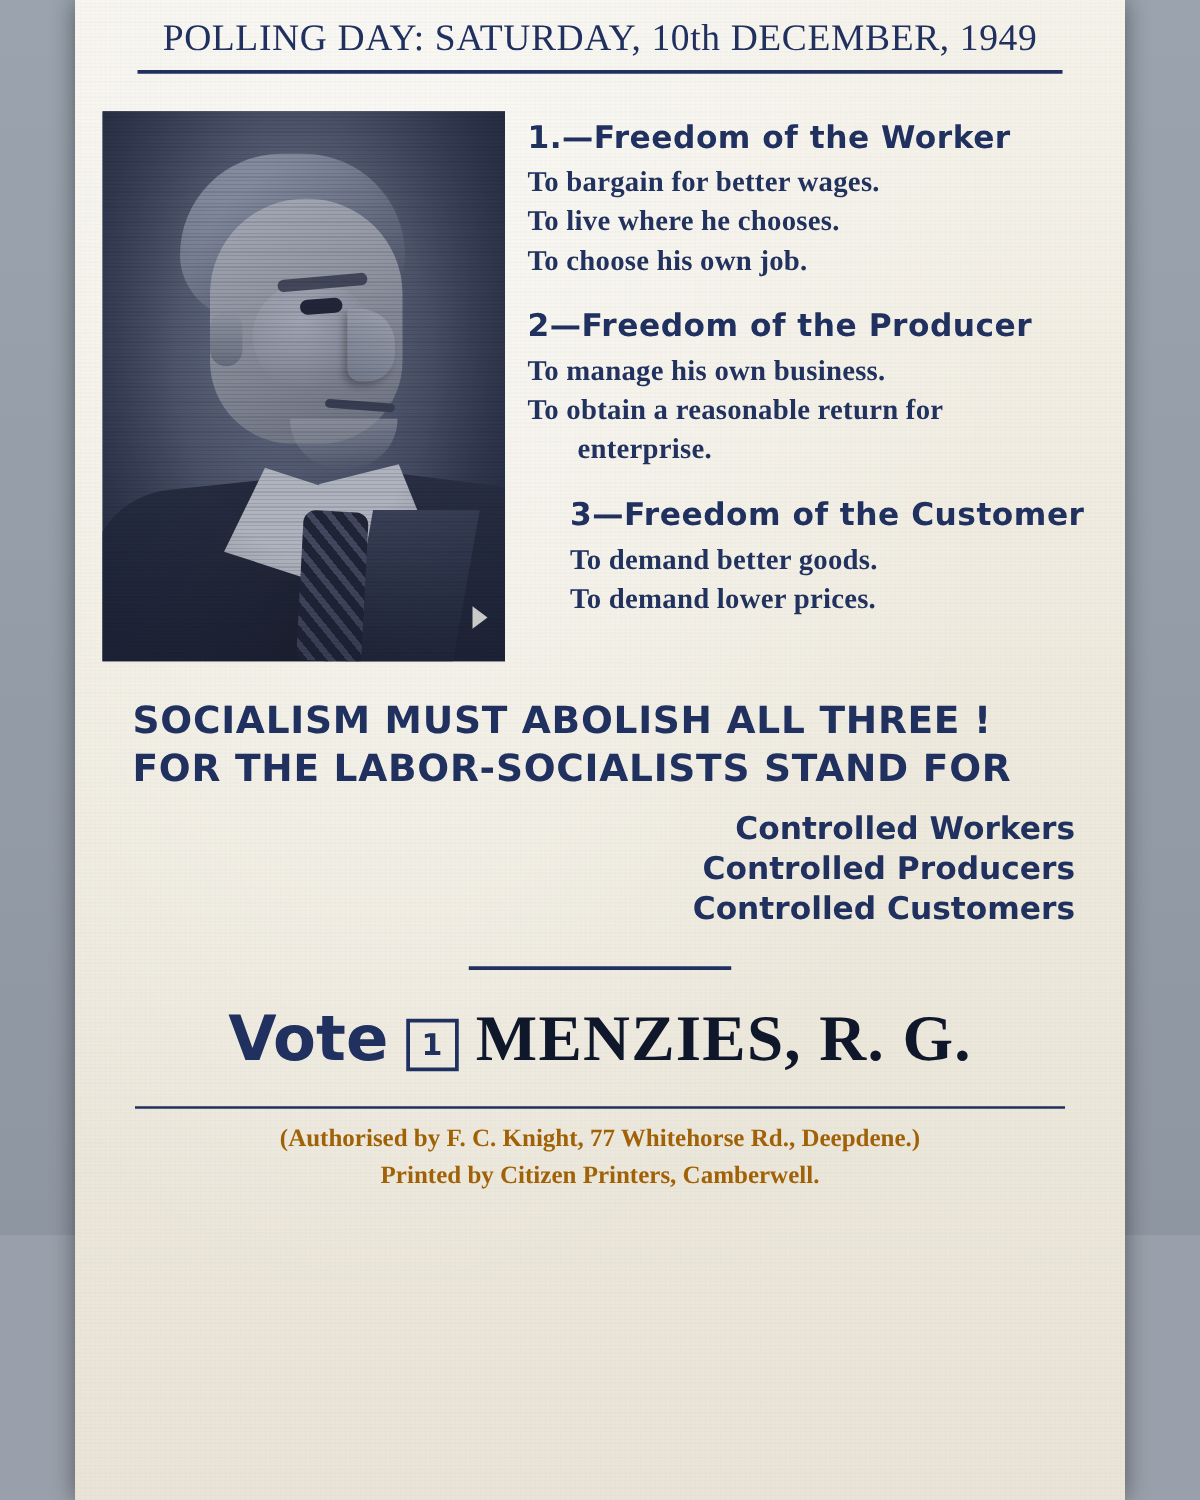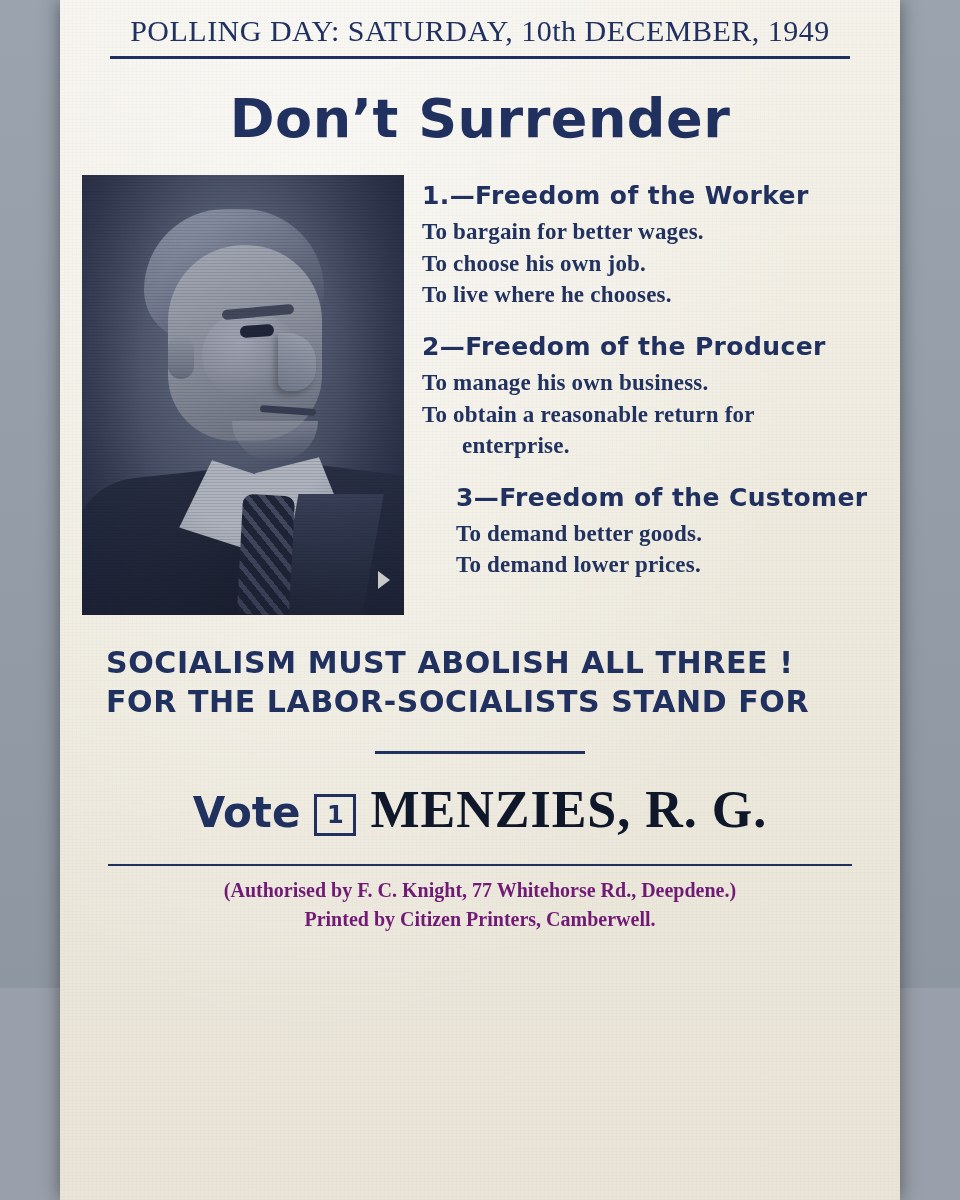--- a/index.html
+++ b/index.html
@@ -280,21 +280,21 @@
   #vote-line {
     margin-top: 26px;
     display: flex;
     align-items: baseline;
     justify-content: center;
     gap: 14px;
   }
   #vote-word {
     font-family: "DejaVu Sans", sans-serif;
     font-weight: bold;
-    font-size: 42px;
+    font-size: 50px;
     color: #20305f;
   }
   #vote-box {
     display:inline-flex;
     align-items:center;
     justify-content:center;
     width: 36px; height: 36px;
     border: 3px solid #20305f;
     font-family: "DejaVu Sans", sans-serif;
     font-weight: bold;
@@ -321,39 +321,38 @@
     margin: 24px 26px 0 26px;
     height: 2px;
     background: #20305f;
   }
   #authorisation {
     margin-top: 10px;
     text-align:center;
     font-family: "Liberation Serif", serif;
     font-weight: bold;
     font-size: 20px;
-    color: #701a75;
+    color: #a16207;
     line-height: 1.45;
   }
 </style>
 </head>
 <body>
 
 <div id="poster-frame">
 
   <div id="sheet">
     <div id="paper-tint"></div>
     <div id="grain"></div>
 
     <div id="content">
 
       <div id="polling-day">POLLING DAY: SATURDAY, 10th DECEMBER, 1949</div>
 
       <div id="headline">
-        <span class="line1">Don’t Surrender</span>
       </div>
 
       <div id="middle">
 
         <div id="portrait">
           <div class="bg"></div>
           <div class="shoulder-l"></div>
           <div class="shoulder-r"></div>
           <div class="hair"></div>
           <div class="face"></div>
@@ -372,22 +371,22 @@
           <div class="ink-overlay"></div>
           <div class="vignette"></div>
           <div class="mark"></div>
         </div>
 
         <div id="freedoms">
 
           <div class="freedom-block">
             <div class="freedom-title">1.—Freedom of the Worker</div>
             <div class="freedom-point">To bargain for better wages.</div>
+            <div class="freedom-point">To live where he chooses.</div>
             <div class="freedom-point">To choose his own job.</div>
-            <div class="freedom-point">To live where he chooses.</div>
           </div>
 
           <div class="freedom-block">
             <div class="freedom-title">2—Freedom of the Producer</div>
             <div class="freedom-point">To manage his own business.</div>
             <div class="freedom-point">To obtain a reasonable return for</div>
             <div class="freedom-point">
                 <span class="indent">enterprise.</span>
               </div>
           </div>
@@ -399,20 +398,25 @@
           </div>
 
         </div>
       </div>
 
       <div id="socialism">
         <div>SOCIALISM MUST ABOLISH ALL THREE !</div>
         <div>FOR THE LABOR-SOCIALISTS STAND FOR</div>
       </div>
 
+      <div id="controlled">
+        <div>Controlled Workers</div>
+        <div>Controlled Producers</div>
+        <div>Controlled Customers</div>
+      </div>
 
       <div id="rule-short"></div>
 
       <div id="vote-line">
         <span id="vote-word">Vote</span>
         <span id="vote-box">1</span>
         <span id="candidate">MENZIES, R. G.</span>
       </div>
 
 

